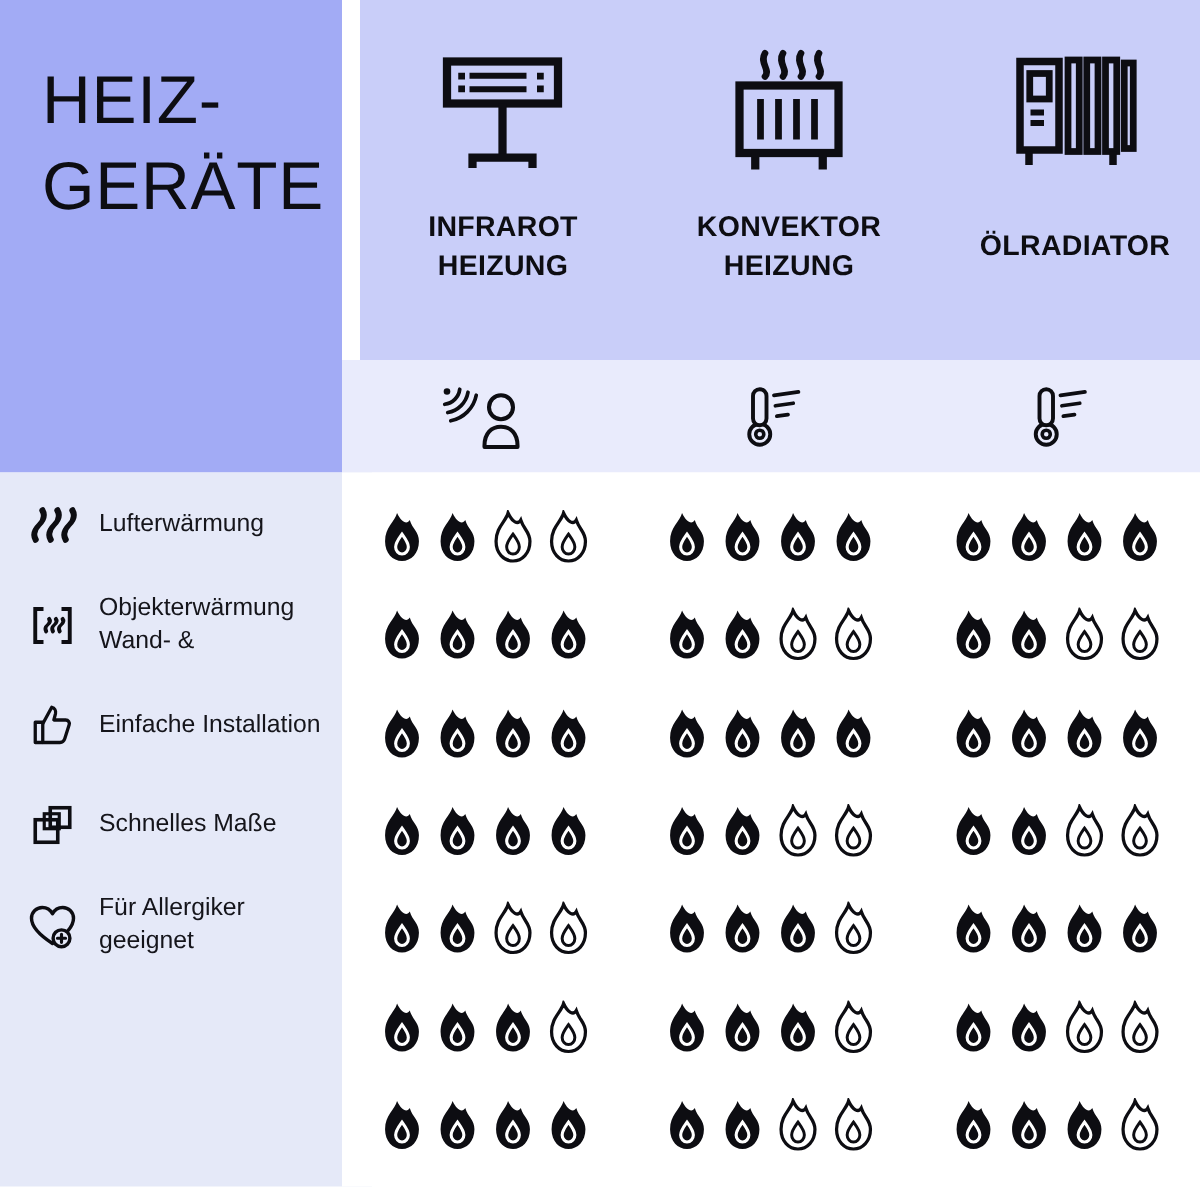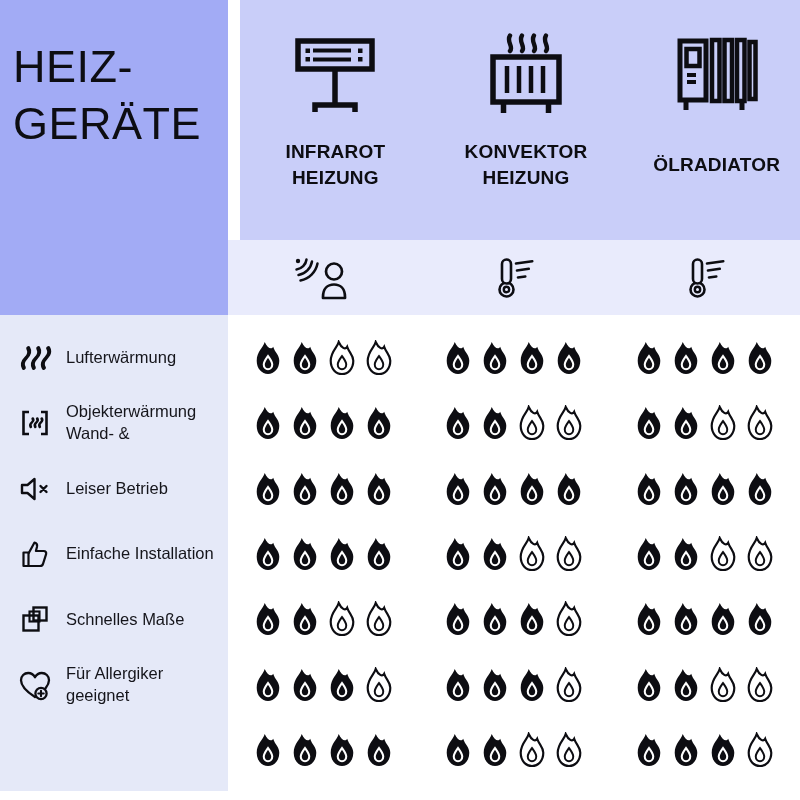--- a/index.html
+++ b/index.html
@@ -3,21 +3,21 @@
 <meta charset="utf-8">
 <style>
   html,body{margin:0;padding:0;background:#fff;}
   .page{position:relative;width:800px;height:800px;overflow:hidden;
         background:var(--c-grid-background,#fff);
         font-family:"Liberation Sans",sans-serif;color:var(--c-ink,#0d0d12);}
 
   
   .title-panel{position:absolute;left:0;top:0;width:228px;height:315px;
                background:var(--c-title-panel,#a2abf5);box-sizing:border-box;
-               padding:38px 0 0 13px;}
+               padding:38px 0 0 28px;}
   .page-title{font-size:45px;line-height:1.27;letter-spacing:.5px;font-weight:400;}
   .page-title span{display:block;}
 
   
   .header-band{position:absolute;left:240px;top:0;width:572px;height:240px;
                background:var(--c-header-band,#c9cef9);display:flex;}
   .col-header{flex:1;display:flex;flex-direction:column;align-items:center;
               padding-top:24px;box-sizing:border-box;}
   .device-icon{height:104px;display:flex;align-items:center;justify-content:center;}
   .col-label{height:58px;margin-top:8px;display:flex;flex-direction:column;
@@ -25,21 +25,21 @@
              line-height:1.38;letter-spacing:.2px;}
 
   
   .feature-band{position:absolute;left:228px;top:240px;width:572px;height:75px;
                 background:var(--c-feature-band,#e9ebfc);display:flex;}
   .feature-cell{flex:1;display:flex;align-items:center;justify-content:center;}
 
   
   .labels-col{position:absolute;left:0;top:315px;width:248px;height:476px;
               background:var(--c-label-column,#e5e9f8);display:grid;
-              grid-template-rows:repeat(7,1fr);box-sizing:border-box;padding:10px 0 8px;}
+              grid-template-rows:repeat(7,1fr);box-sizing:border-box;padding:2px 0 8px;}
   .label-row{display:flex;align-items:center;padding-left:14px;}
   .row-icon{width:42px;min-width:42px;display:flex;justify-content:center;align-items:center;}
   .row-label{margin-left:10px;font-size:16.5px;line-height:1.32;color:#15151b;}
   .row-label span{display:block;}
 
   .grid{position:absolute;left:228px;top:315px;width:572px;height:476px;
         background:var(--c-grid-background,#fff);display:grid;
         grid-template-rows:repeat(7,1fr);grid-template-columns:repeat(3,1fr);
         box-sizing:border-box;padding:10px 0 8px;}
   .rating-cell{display:flex;align-items:center;justify-content:center;gap:5px;}
@@ -181,32 +181,20 @@
             <path d="M22.5 20 Q20.5 17.5 22.5 15.5 Q24.5 13.5 22.5 11.5"></path>
           </g>
         </svg>
       </div>
       <div class="row-label">
         <span>Objekterwärmung</span>
         <span>Wand- &amp;</span>
       </div>
     </div>
 
-    <div class="label-row">
-      <div class="row-icon">
-        <svg width="34" height="26" viewBox="0 0 34 26" fill="none">
-          <path class="ink" d="M4 9 H9.5 L16.5 3 V23 L9.5 17 H4 Z" stroke-width="2.4" stroke-linejoin="round"></path>
-          <path class="ink" d="M22.5 10 L28.5 16 M28.5 10 L22.5 16" stroke-width="2.4" stroke-linecap="round"></path>
-        </svg>
-      </div>
-      <div class="row-label">
-        <span>Leiser Betrieb</span>
-
-      </div>
-    </div>
 
 
     <div class="label-row">
       <div class="row-icon">
         <svg width="32" height="30" viewBox="0 0 32 30" fill="none">
           <path class="ink" d="M4.5 13.5 H9.5 V27 H4.5 Z" stroke-width="2.2" stroke-linejoin="round"></path>
           <path class="ink" d="M9.5 14.5 L15.5 3.5 C17.3 4 18.5 5.6 18 7.8 L16.9 12 H24.8 C26.5 12 27.6 13.6 27.1 15.2 L24.1 24.6 C23.7 26 22.5 27 21 27 H9.5" stroke-width="2.2" stroke-linejoin="round"></path>
         </svg>
       </div>
       <div class="row-label">

